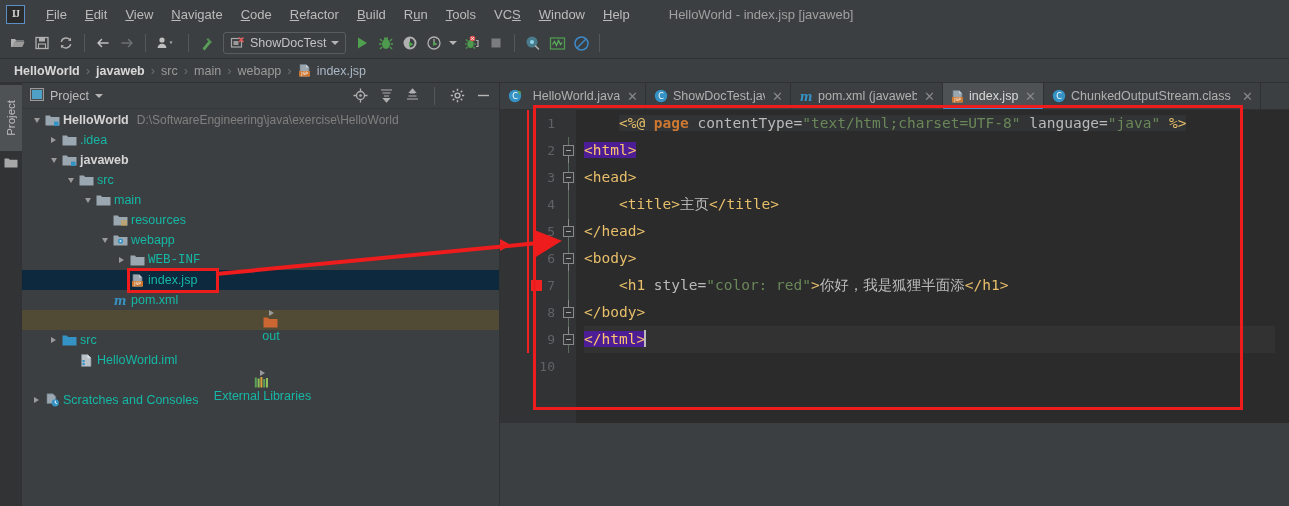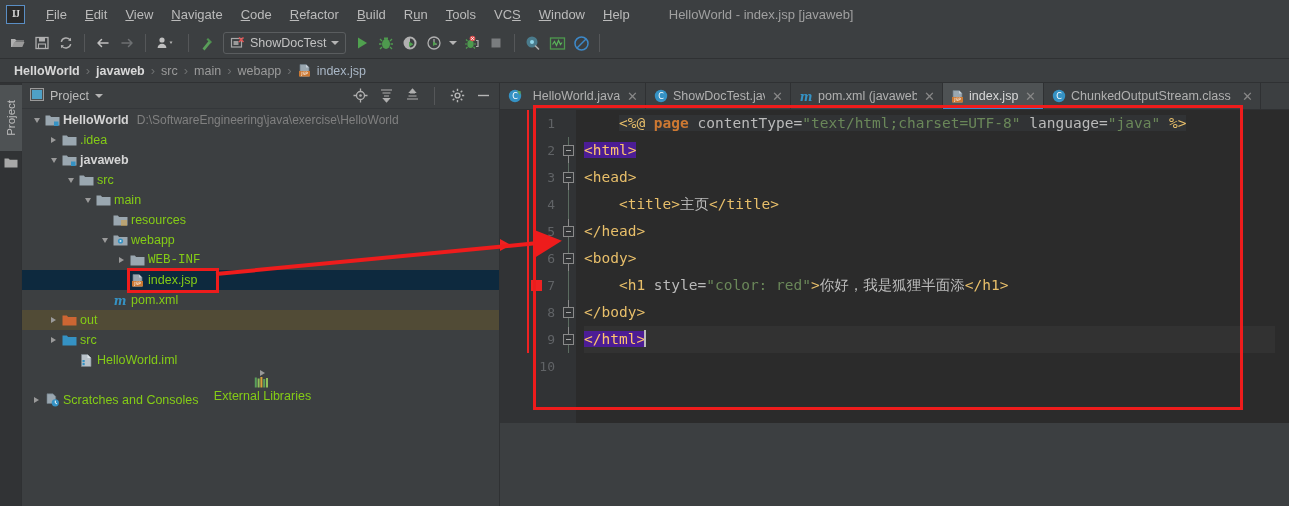--- a/index.html
+++ b/index.html
@@ -91,32 +91,32 @@
     width: 20px; height: 20px; display: flex; align-items: center; justify-content: center;
     border-radius: 3px;
   }
 
   .tree { position: absolute; top: 27px; left: 0; right: 0; bottom: 0; background: #3c3f41; overflow: hidden; }
   .trow {
     height: 20px; display: flex; align-items: center; white-space: nowrap;
     font-size: 12.5px; color: #c2c2c2; padding-right: 4px;
   }
   .trow.sel { background: #0d293e; }
-  .trow.excl { background: #514b36; }
+  .trow.excl { background: #514b36; flex-direction: column; }
   .arrow-cell { width: 13px; display: flex; align-items: center; justify-content: center; }
   .arr {
     width: 0; height: 0; border-top: 3.5px solid transparent; border-bottom: 3.5px solid transparent;
     border-left: 5px solid #9a9a9a;
   }
   .arr.open {
     border: none; border-left: 3.5px solid transparent; border-right: 3.5px solid transparent;
     border-top: 5px solid #9a9a9a;
   }
   .ticon { width: 18px; display: flex; align-items: center; justify-content: center; margin-right: 2px; }
-  .tlabel { color: #84cc16; }
+  .tlabel { color: #14b8a6; }
   .tlabel.bold { font-weight: bold; color: #d5d5d5; }
   .tpath { color: #808080; font-size: 12px; margin-left: 8px; }
 
   
   .editor-area {
     position: absolute; left: 500px; top: 83px; width: 789px; height: 423px;
     background: #2b2b2b;
   }
   .tabbar {
     height: 27px; background: #3c3f41; display: flex; align-items: stretch;

